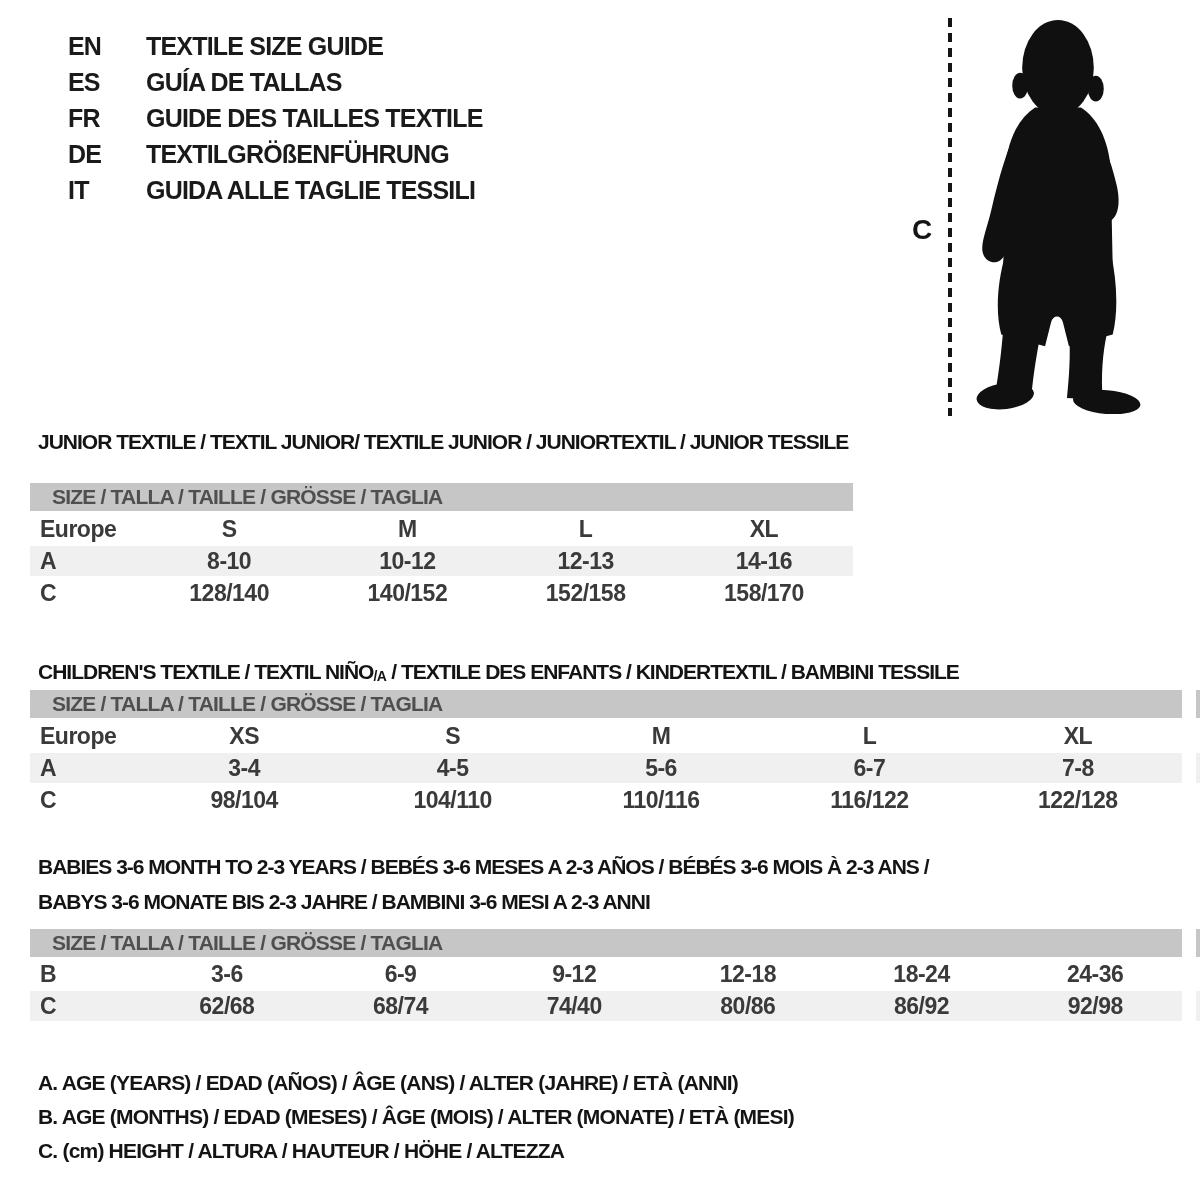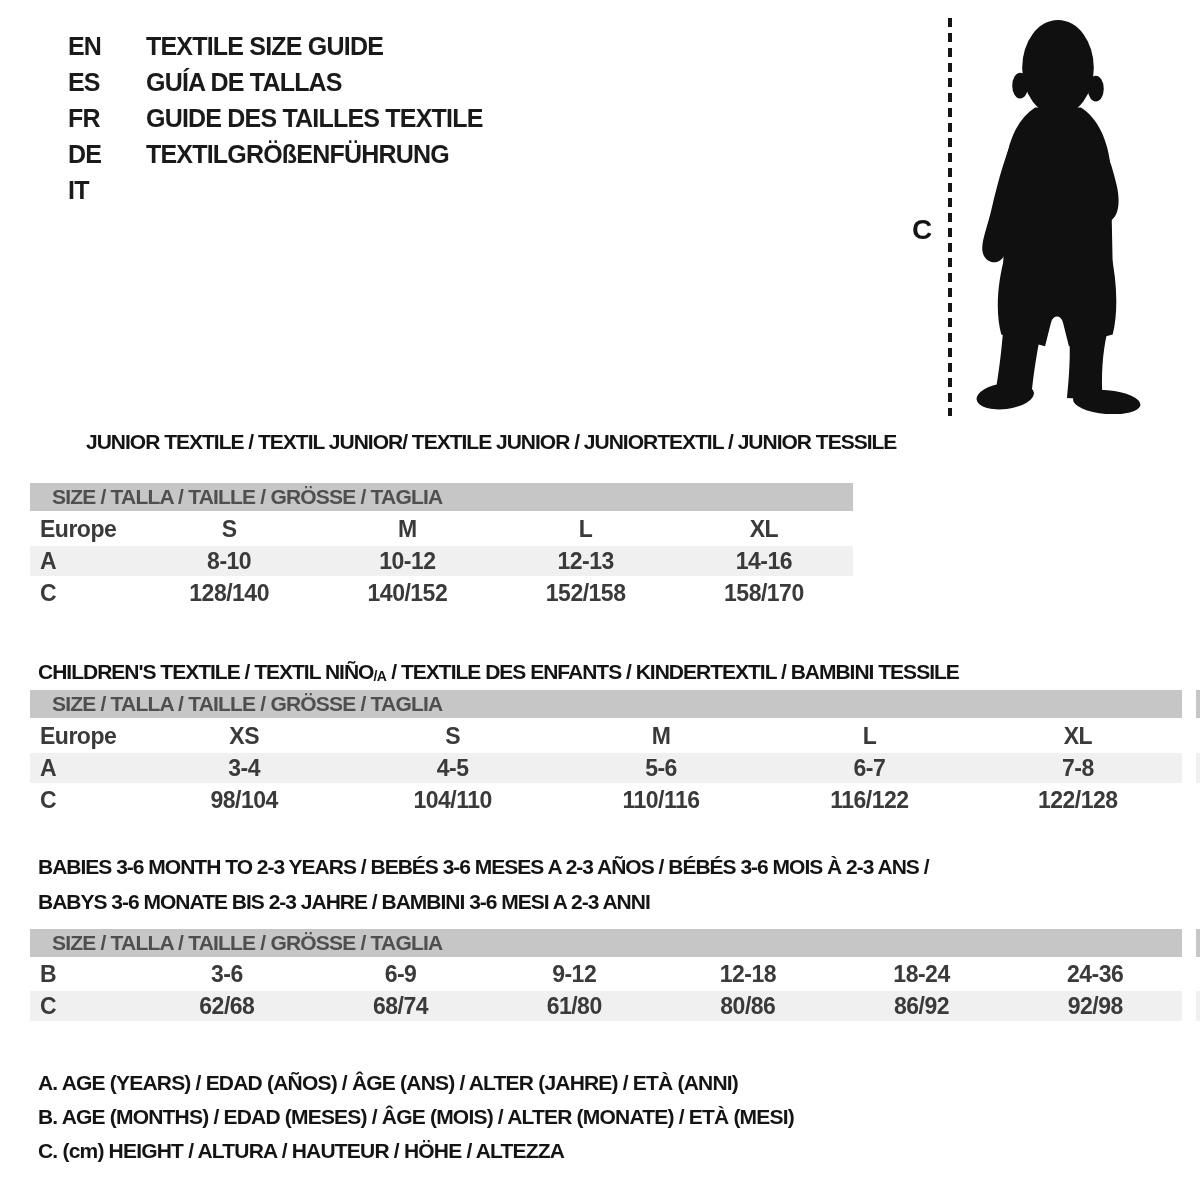--- a/index.html
+++ b/index.html
@@ -23,21 +23,21 @@
     background:repeating-linear-gradient(to bottom,#141414 0 9px,transparent 9px 15px);
   }
   .figure-label{position:absolute;left:912px;top:214px;font-size:28px;font-weight:bold;color:#141414;}
   .silhouette{position:absolute;left:965px;top:16px;width:180px;height:398px;color:#101010;}
 
   
   .section-title{
     position:absolute;left:38px;font-size:21px;font-weight:bold;letter-spacing:-1px;
     color:#141414;white-space:nowrap;
   }
-  #junior-title{top:430px;margin-left:48px;}
+  #junior-title{top:430px;}
   #children-title{top:660px;}
   #babies-title{top:849px;line-height:35px;}
   .small-sub{font-size:14px;letter-spacing:-0.5px;vertical-align:-2px;}
 
   
   .size-bar{
     position:absolute;left:30px;height:28px;background:#c6c6c6;color:#4f4f4f;
     font-size:21px;font-weight:bold;letter-spacing:-0.8px;display:flex;align-items:center;
     padding-left:22px;box-sizing:border-box;white-space:nowrap;text-align:right;
   }
@@ -92,20 +92,21 @@
     <div class="lang-row">
       <span class="lang-code">FR</span>
       <span class="lang-text">GUIDE DES TAILLES TEXTILE</span>
     </div>
     <div class="lang-row">
       <span class="lang-code">DE</span>
       <span class="lang-text">TEXTILGRÖßENFÜHRUNG</span>
     </div>
     <div class="lang-row">
       <span class="lang-code">IT</span>
+      <span class="lang-text">GUIDA ALLE TAGLIE TESSILI</span>
     </div>
   </div>
 
   <div class="dash-line"></div>
   <div class="figure-label">C</div>
   <svg class="silhouette" viewBox="0 0 180 400" aria-hidden="true">
     <g fill="currentColor">
       <ellipse cx="93" cy="52" rx="36" ry="48"></ellipse>
       <ellipse cx="55" cy="70" rx="8" ry="13"></ellipse>
       <ellipse cx="131" cy="73" rx="8" ry="13"></ellipse>
@@ -182,21 +183,21 @@
     <div class="cell">6-9</div>
     <div class="cell">9-12</div>
     <div class="cell">12-18</div>
     <div class="cell">18-24</div>
     <div class="cell">24-36</div>
   </div>
   <div class="trow w-f alt" id="babies-row-c">
     <div class="lbl">C</div>
     <div class="cell">62/68</div>
     <div class="cell">68/74</div>
-    <div class="cell">61/80</div>
+    <div class="cell">74/40</div>
     <div class="cell">80/86</div>
     <div class="cell">86/92</div>
     <div class="cell">92/98</div>
   </div>
 
   <div class="sliver" id="sliver-children-bar"></div>
   <div class="sliver" id="sliver-children-alt"></div>
   <div class="sliver" id="sliver-babies-bar"></div>
   <div class="sliver" id="sliver-babies-alt"></div>
 

